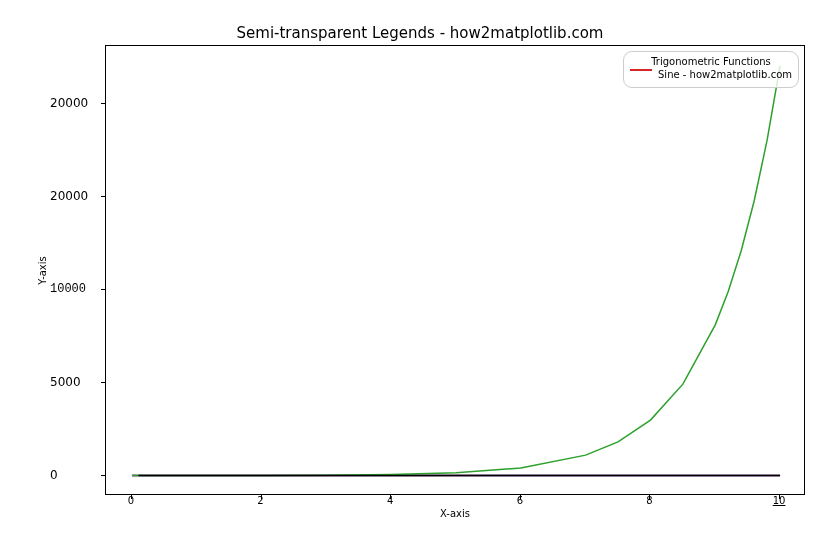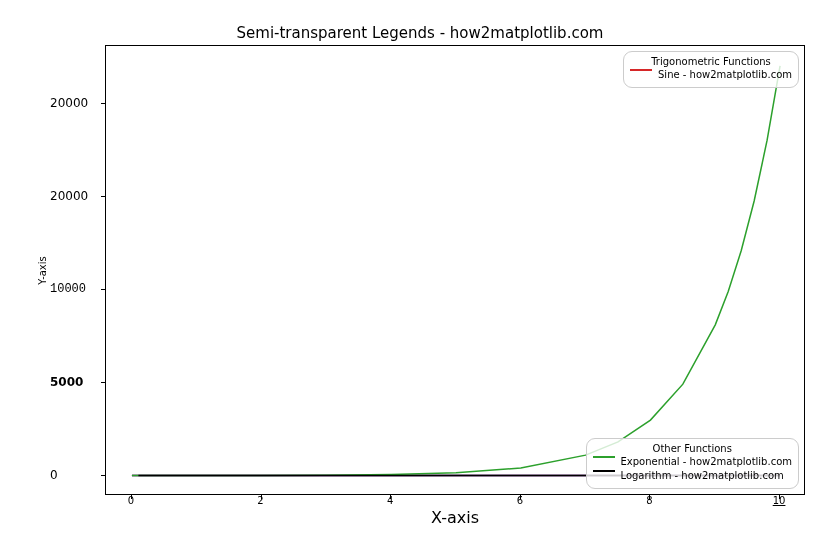--- a/index.html
+++ b/index.html
@@ -33,21 +33,21 @@
     height: 450px;
     border: 1px solid #000;
     box-sizing: border-box;
   }
   .xlabel {
     position: absolute;
     left: 105px;
     width: 700px;
     top: 508px;
     text-align: center;
-    font-size: 16px;
+    font-size: 10px;
   }
   .ylabel {
     position: absolute;
     left: 36px;
     top: 45px;
     height: 450px;
     width: 12px;
     display: flex;
     align-items: center;
     justify-content: center;
@@ -139,52 +139,41 @@
       </svg>
 
     <div class="legend" id="legend-0" style="top:5px; right:5px;">
       <div class="legend-title">Trigonometric Functions</div>
       <div class="legend-row">
         <div class="legend-swatch" style="background:#d62728"></div>
         <span>Sine - how2matplotlib.com</span>
       </div>
     </div>
 
-    <div class="legend" id="legend-1" style="bottom:5px; right:5px;">
-      <div class="legend-title">Other Functions</div>
-      <div class="legend-row">
-        <div class="legend-swatch" style="background:#2ca02c"></div>
-        <span>Exponential - how2matplotlib.com</span>
-      </div>
-      <div class="legend-row">
-        <div class="legend-swatch" style="background:#000000"></div>
-        <span>Logarithm - how2matplotlib.com</span>
-      </div>
-    </div>
   </div>
 
   <div class="xlabel">X-axis</div>
 
   <div id="tick-container">
       <div class="tick-mark-x" style="left: 130.926px;"></div>
       <div class="tick-x" style="left: 130.926px;">0</div>
       <div class="tick-mark-x" style="left: 260.556px;"></div>
       <div class="tick-x" style="left: 260.556px;">2</div>
       <div class="tick-mark-x" style="left: 390.185px;"></div>
       <div class="tick-x" style="left: 390.185px;">4</div>
       <div class="tick-mark-x" style="left: 519.815px;"></div>
       <div class="tick-x" style="left: 519.815px;">6</div>
       <div class="tick-mark-x" style="left: 649.444px;"></div>
       <div class="tick-x" style="left: 649.444px;">8</div>
       <div class="tick-mark-x" style="left: 779.074px;"></div>
       <div class="tick-x" style="left: 779.074px; text-decoration: underline;">10</div>
       <div class="tick-mark-y" style="top: 474.545px;"></div>
       <div class="tick-y" style="top: 474.545px;">0</div>
       <div class="tick-mark-y" style="top: 381.57px;"></div>
-      <div class="tick-y" style="top: 381.57px; font-weight: bold;">5000</div>
+      <div class="tick-y" style="top: 381.57px;">5000</div>
       <div class="tick-mark-y" style="top: 288.595px;"></div>
       <div class="tick-y" style="top: 288.595px; font-family: Liberation Mono, monospace;">10000</div>
       <div class="tick-mark-y" style="top: 195.62px;"></div>
       <div class="tick-y" style="top: 195.62px;">20000</div>
       <div class="tick-mark-y" style="top: 102.645px;"></div>
       <div class="tick-y" style="top: 102.645px;">20000</div>
     </div>
 </div>
 
 </body></html>

